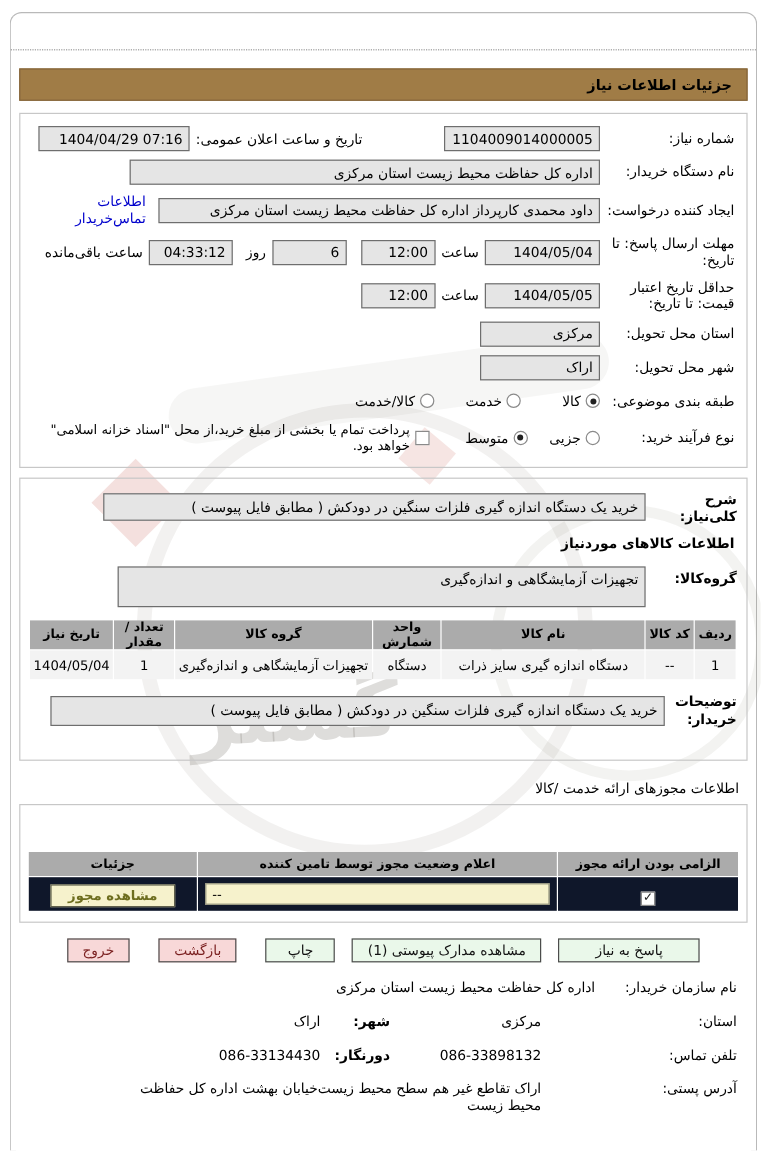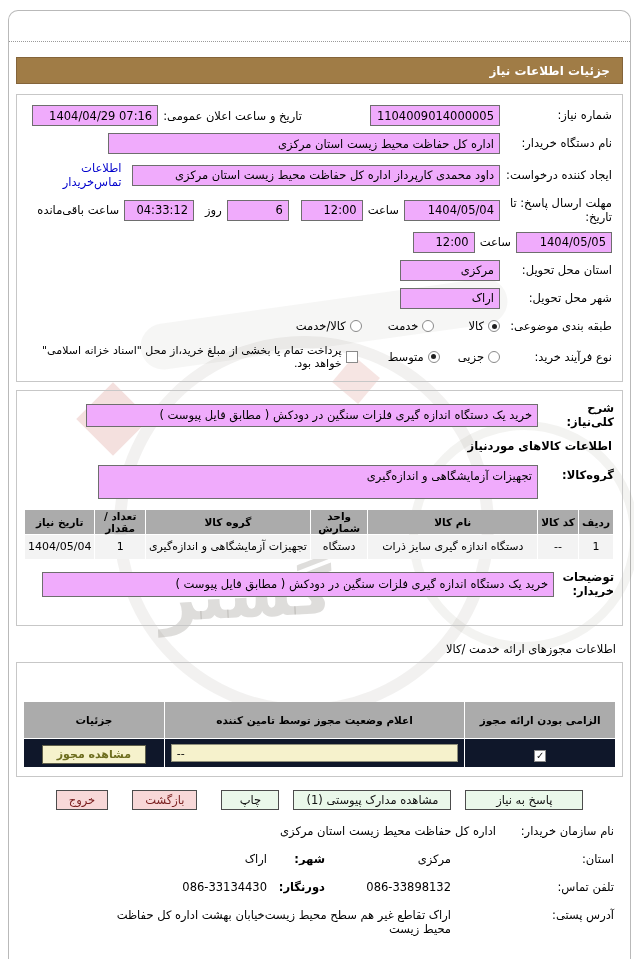--- a/index.html
+++ b/index.html
@@ -19,54 +19,54 @@
                  background:rgba(205,115,105,0.22); }
   .wm-diamond2 { position:absolute; left:330px; top:352px; width:34px; height:34px; transform:rotate(40deg);
                  background:rgba(210,125,115,0.20); }
   .wm-text { position:absolute; left:150px; top:545px; font-size:66px; font-weight:bold;
              color:rgba(105,100,92,0.22); transform:rotate(-3deg); letter-spacing:4px; }
   .wm-band { position:absolute; left:130px; top:290px; width:370px; height:46px; transform:rotate(-8deg);
              background:rgba(140,135,125,0.08); border-radius:40px; }
 
   .content { position:relative; z-index:1; }
 
-  .bar { height:27px; background:#a07c46; border:1px solid #84643a; color:#ffffff;
+  .bar { height:27px; background:#a07c46; border:1px solid #84643a; color:#000000;
          font-size:12px; font-weight:bold; display:flex; align-items:center; padding:0 12px; }
   .bar1 { margin:15px 7px 0 7px; }
   .bar2 { margin:26px 7px 0 80px; }
 
   .box { border:1px solid #c7c7c7; background:transparent; }
   .box1 { margin:10px 7px 0 7px; padding:10px 10px 4px 8px; }
   .box2 { margin:8px 7px 0 7px; padding:10px 8px 8px 8px; }
   .box3 { margin:6px 7px 0 7px; padding:38px 6px 8px 6px; }
 
   .frow { display:flex; align-items:center; margin-bottom:7px; min-height:21px; }
   .flabel { flex:0 0 112px; font-size:11.5px; color:#000; line-height:1.25; padding-left:4px; }
   .blabel { font-weight:bold; }
-  .ibox { border:1px solid #6e6e6e; background:#f0abfc; height:21px; display:flex; align-items:center;
+  .ibox { border:1px solid #6e6e6e; background:#e5e5e5; height:21px; display:flex; align-items:center;
           padding:0 5px; font-size:11.5px; overflow:hidden; white-space:nowrap;text-align:center; }
   .ltr { direction:ltr; justify-content:flex-end; }
   .sm-label { font-size:11.5px; margin:0 5px; }
   .link { color:#0000cc; font-size:11.5px; margin-right:10px; cursor:pointer; }
 
   .radio { width:12px; height:12px; border:1px solid #8a8a8a; border-radius:50%; background:#fff;
            position:relative; flex:0 0 auto; margin-left:4px; }
   .radio.on::after { content:""; position:absolute; left:2.5px; top:2.5px; right:2.5px; bottom:2.5px;
                      background:#222; border-radius:50%; }
   .cb { width:12px; height:12px; border:1px solid #8a8a8a; background:#fff; font-size:10px;
         line-height:10px; text-align:center; color:#222; flex:0 0 auto; margin-left:4px; }
   .cb.on::after { content:"✓"; }
   .opt { display:flex; align-items:center; margin-left:26px; font-size:11.5px;text-align:right; }
 
   table.gt { border-collapse:separate; border-spacing:1px; width:590px; margin:12px auto 10px auto; }
   table.gt th { background:#ababab; color:#000; font-size:10.5px; font-weight:bold; height:20px; padding:0 3px; }
   table.gt td { background:#f3f3f3; font-size:11px; height:24px; text-align:center; padding:0 3px; white-space:nowrap; }
 
   table.lt { border-collapse:separate; border-spacing:1px; width:100%; }
-  table.lt th { background:#ababab; color:#000; font-size:10.5px; font-weight:bold; height:36px; padding:0 4px; }
+  table.lt th { background:#ababab; color:#000; font-size:10.5px; font-weight:bold; height:20px; padding:0 4px; }
   table.lt td { background:#0f172a; height:28px; text-align:center; vertical-align:middle; }
   .yfield { background:#f6f2cc; border:1px solid #8f8f7a; height:18px; width:96%; margin:0 auto;
             display:flex; align-items:center; padding:0 5px; font-size:11px; direction:ltr; }
   .ybtn { background:#f6f2cc; border:1px solid #5f5f4a; color:#6e6e1f; font-size:11px; font-weight:bold;
           padding:2px 14px; cursor:pointer; font-family:inherit; }
 
   .sec-title { font-size:11.5px; margin:16px 14px 0 0; }
   .btn-row { display:flex; justify-content:center; align-items:center; margin-top:13px; gap:14px; }
   .btn { border:1px solid #4c4c4c; font-size:11.5px; padding:2px 12px; cursor:pointer; font-family:inherit; }
   .btn.green { background:#eaf8ea; color:#111; }
@@ -132,20 +132,21 @@
           <div class="ibox ltr" style="width:96px;">1404/05/04</div>
           <span class="sm-label">ساعت</span>
           <div class="ibox ltr" style="width:62px;">12:00</div>
           <div class="ibox ltr" style="width:62px; margin-right:12px;">6</div>
           <span class="sm-label">روز</span>
           <div class="ibox ltr" style="width:70px; margin-right:6px;">04:33:12</div>
           <span class="sm-label">ساعت باقی‌مانده</span>
         </div>
 
         <div class="frow">
+          <div class="flabel">حداقل تاریخ اعتبار قیمت: تا تاریخ:</div>
           <div class="ibox ltr" style="width:96px;">1404/05/05</div>
           <span class="sm-label">ساعت</span>
           <div class="ibox ltr" style="width:62px;">12:00</div>
         </div>
 
         <div class="frow">
           <div class="flabel">استان محل تحویل:</div>
           <div class="ibox" style="width:100px;">مرکزی</div>
         </div>
 

